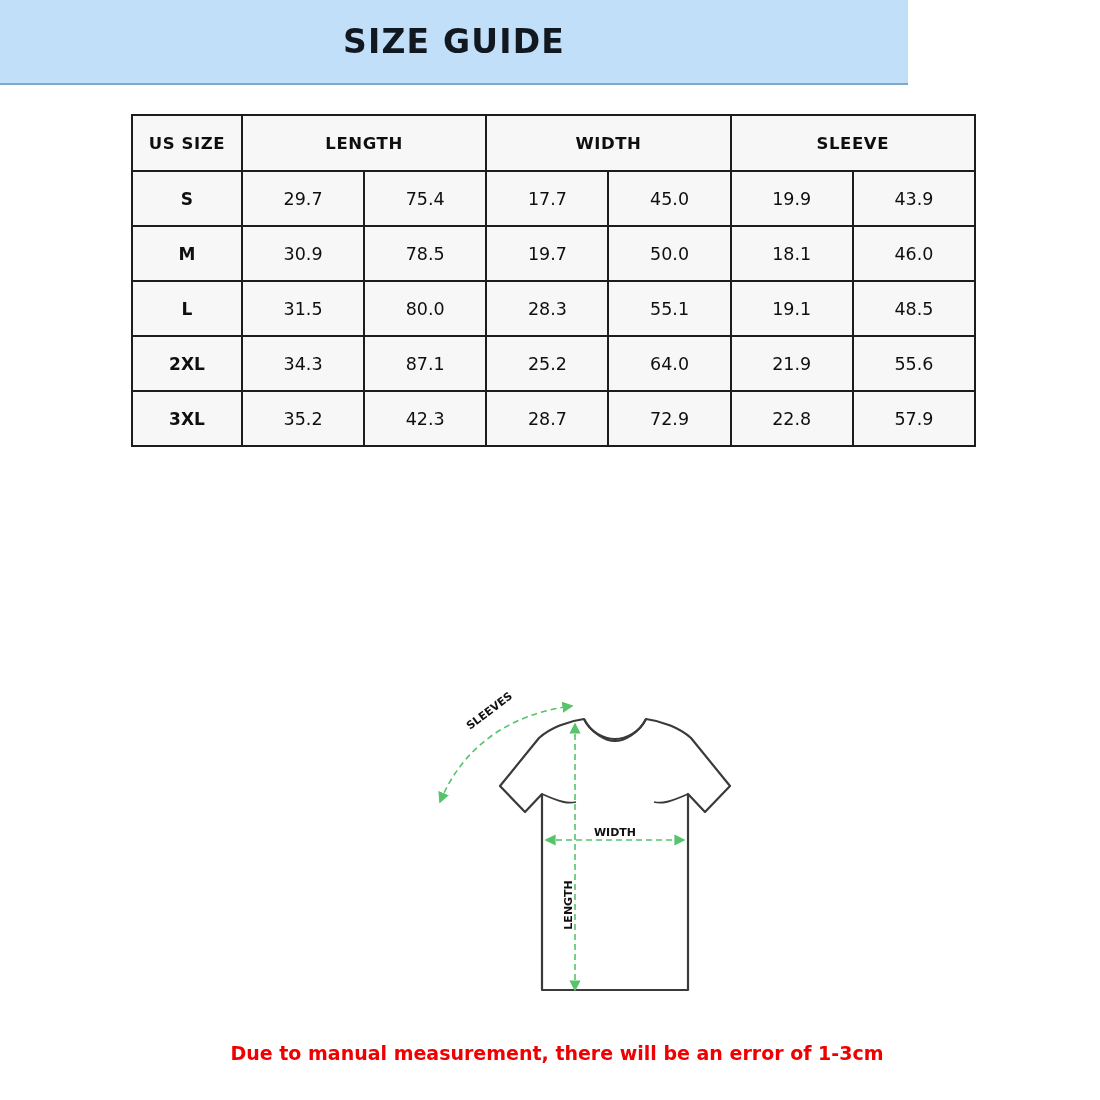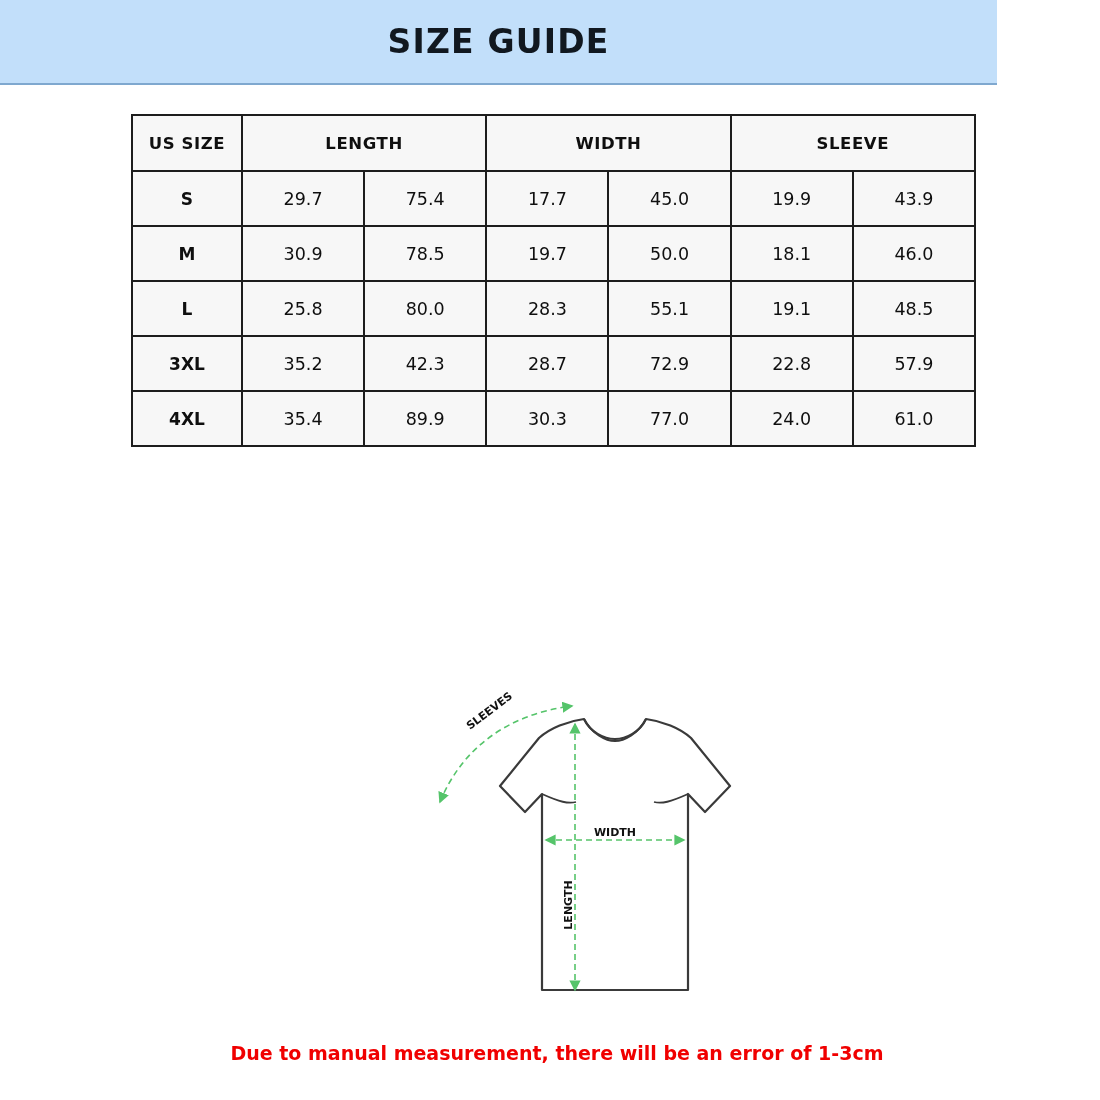--- a/index.html
+++ b/index.html
@@ -14,21 +14,21 @@
   #page {
     position: relative;
     width: 1100px;
     height: 1100px;
     background: #ffffff;
     overflow: hidden;
   }
 
   
   #header {
-    width: 997px;
+    width: 908px;
     height: 85px;
     background: #c2dffa;
     border-bottom: 2px solid #7fa8cf;
     display: flex;
     align-items: center;
     justify-content: center;
   }
   #header-title {
     font-size: 33px;
     font-weight: bold;
@@ -138,44 +138,44 @@
           <td class="size-cell">M</td>
           <td class="val">30.9</td>
           <td class="val">78.5</td>
           <td class="val">19.7</td>
           <td class="val">50.0</td>
           <td class="val">18.1</td>
           <td class="val">46.0</td>
         </tr>
         <tr>
           <td class="size-cell">L</td>
-          <td class="val">25.8</td>
+          <td class="val">31.5</td>
           <td class="val">80.0</td>
           <td class="val">28.3</td>
           <td class="val">55.1</td>
           <td class="val">19.1</td>
           <td class="val">48.5</td>
+        </tr>
+        <tr>
+          <td class="size-cell">2XL</td>
+          <td class="val">34.3</td>
+          <td class="val">87.1</td>
+          <td class="val">25.2</td>
+          <td class="val">64.0</td>
+          <td class="val">21.9</td>
+          <td class="val">55.6</td>
         </tr>
         <tr>
           <td class="size-cell">3XL</td>
           <td class="val">35.2</td>
           <td class="val">42.3</td>
           <td class="val">28.7</td>
           <td class="val">72.9</td>
           <td class="val">22.8</td>
           <td class="val">57.9</td>
-        </tr>
-        <tr>
-          <td class="size-cell">4XL</td>
-          <td class="val">35.4</td>
-          <td class="val">89.9</td>
-          <td class="val">30.3</td>
-          <td class="val">77.0</td>
-          <td class="val">24.0</td>
-          <td class="val">61.0</td>
         </tr>
       </tbody>
     </table>
   </div>
 
   <div id="diagram">
     <svg width="370" height="340" viewBox="0 0 370 340" xmlns="http://www.w3.org/2000/svg">
       <defs>
         <marker id="arrH" markerWidth="7" markerHeight="7" refX="6" refY="3.5" orient="auto">
           <polygon points="0 0, 7 3.5, 0 7" fill="#55c46a"></polygon>

